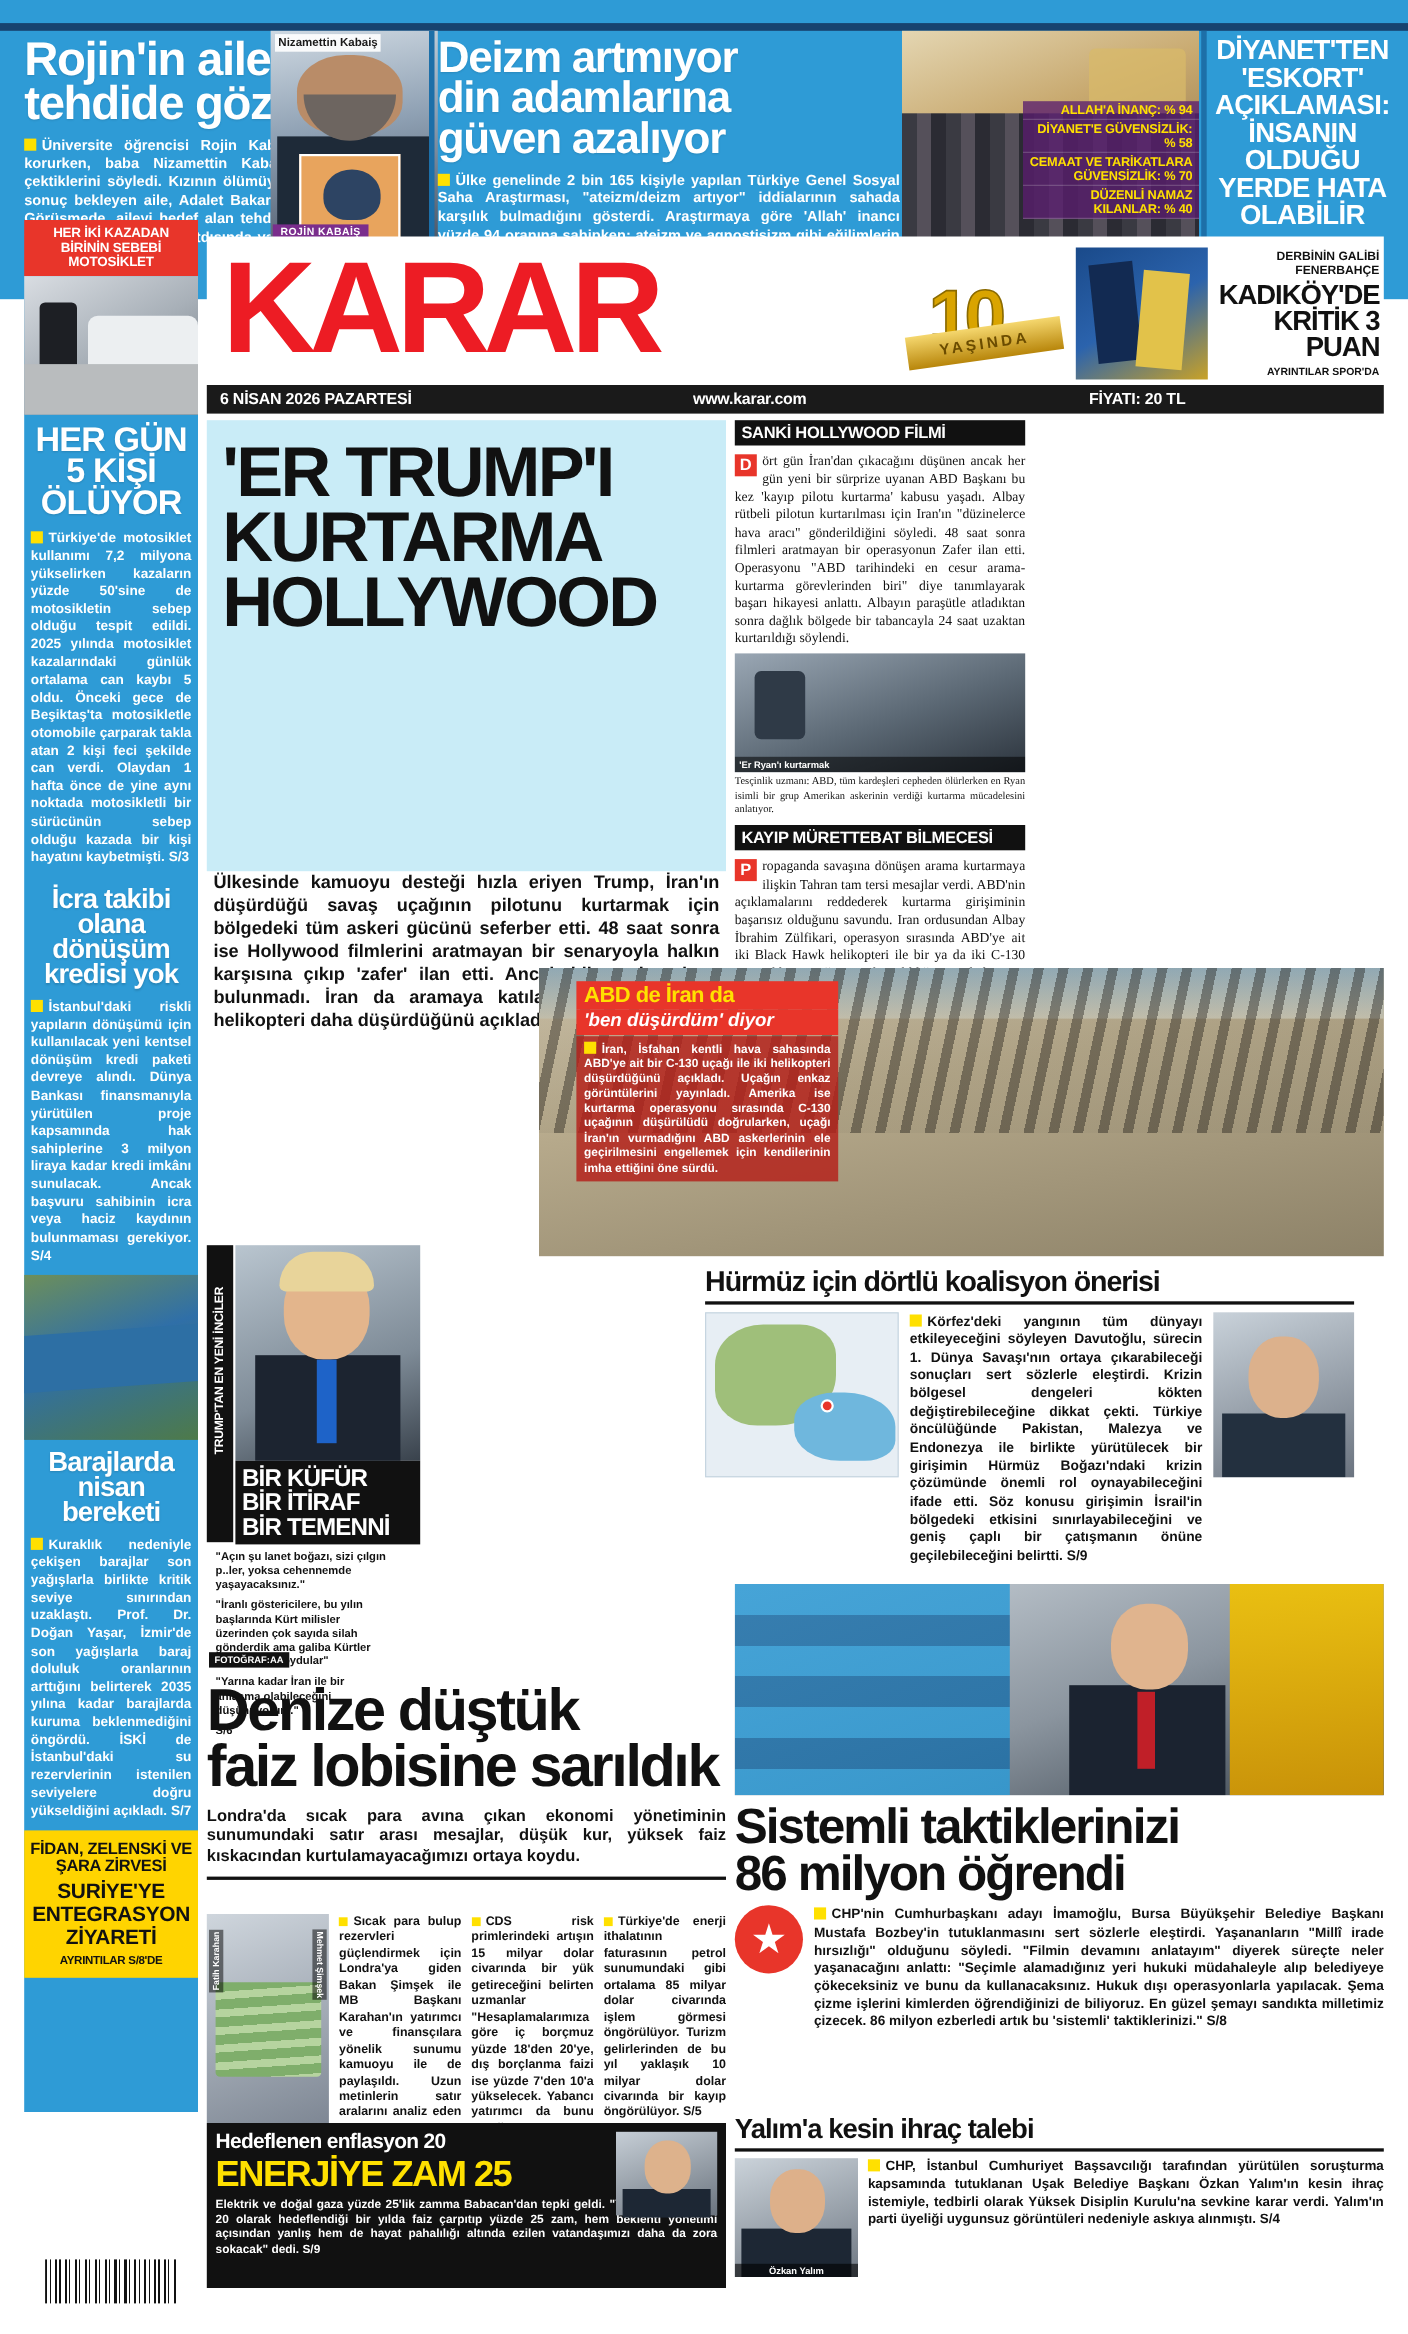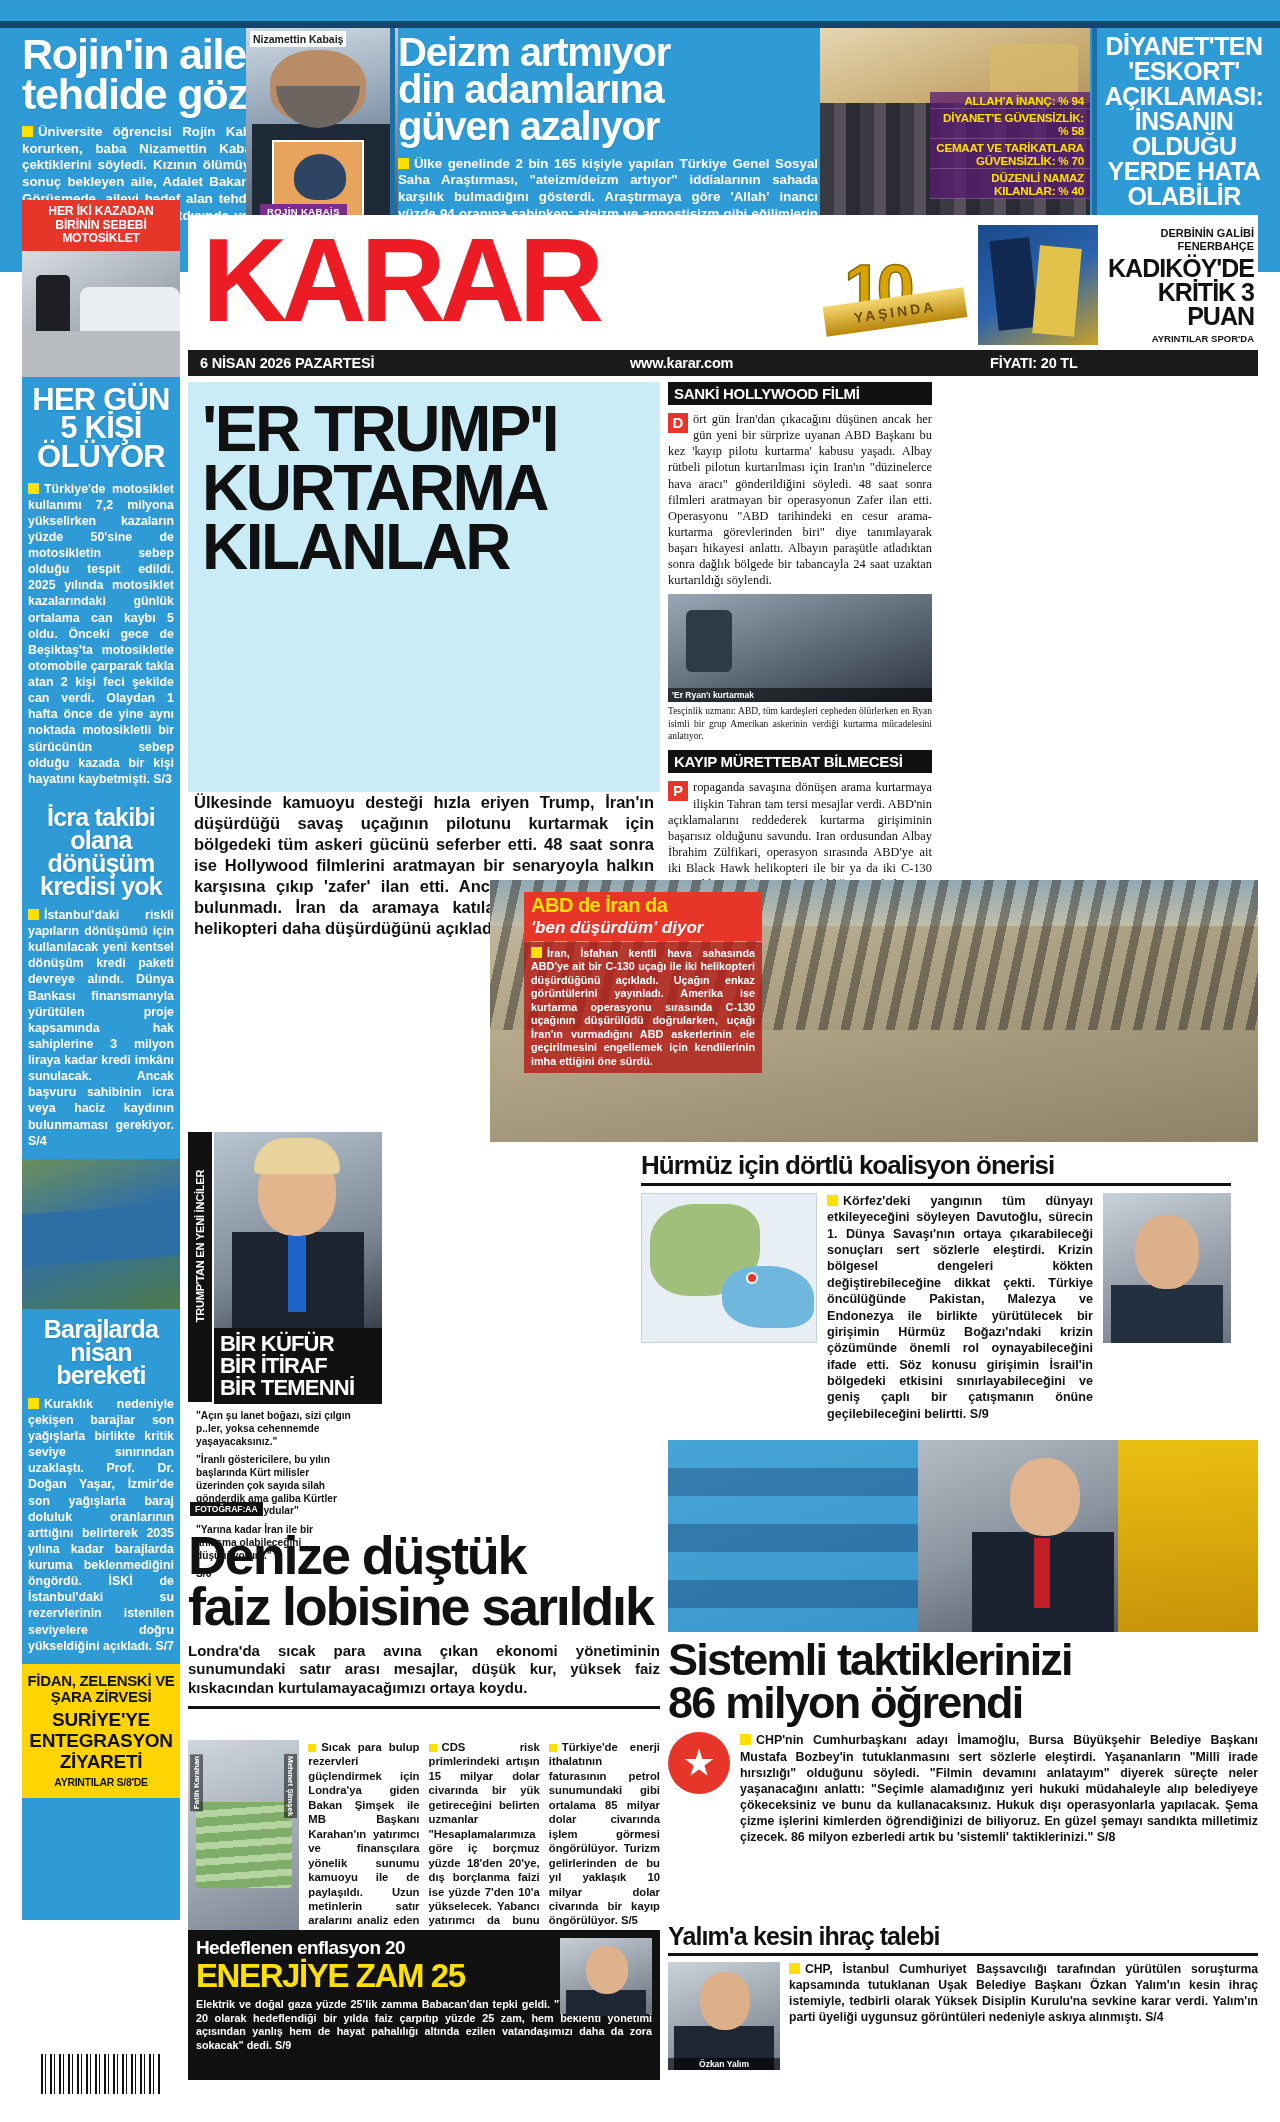--- a/index.html
+++ b/index.html
@@ -33,21 +33,21 @@
   .sq { display:inline-block; width:11px; height:11px; background:#ffe000; margin-right:5px; vertical-align:-1px; }
 
   .tb-photo1 { position:absolute; left:246px; top:28px; width:152px; height:195px;
     background:linear-gradient(170deg,#cfd9e2 0%,#8ea0b3 45%,#4a5565 100%); overflow:hidden; }
   .tb-photo1 .cap { position:absolute; left:4px; top:3px; color:#1a1a1a; font-size:10.5px; font-weight:700; line-height:1.15; background:rgba(255,255,255,.9); padding:2px 3px; }
   .tb-photo1 .face { position:absolute; left:24px; top:22px; width:96px; height:72px; border-radius:46% 46% 40% 40%; background:#b98c68; }
   .tb-photo1 .beard { position:absolute; left:30px; top:58px; width:84px; height:42px; border-radius:0 0 44px 44px; background:#6d6560; }
   .tb-photo1 .body { position:absolute; left:6px; top:96px; width:140px; height:100px; background:#1e2a38; }
   .tb-photo1 .held { position:absolute; left:26px; top:112px; width:92px; height:84px; background:#e8a45d; border:2px solid #fff; }
   .tb-photo1 .held .hs { position:absolute; left:20px; top:12px; width:52px; height:46px; border-radius:50% 50% 42% 42%; background:#2d4463; }
-  .tb-photo1 .lbl { position:absolute; left:14px; bottom:4px; background:#7a2d8c; color:#fff; font-size:9.5px; font-weight:700; padding:2px 7px; letter-spacing:.4px; }
+  .tb-photo1 .lbl { position:absolute; left:2px; bottom:4px; background:#7a2d8c; color:#fff; font-size:9.5px; font-weight:700; padding:2px 7px; letter-spacing:.4px; }
 
   .tb-photo2 { position:absolute; left:820px; top:28px; width:270px; height:195px;
     background:linear-gradient(160deg,#e4d6b2 0%,#c8a96f 40%,#7d6540 100%); overflow:hidden; }
   .tb-photo2 .crowd { position:absolute; left:0; bottom:0; width:270px; height:120px;
     background:repeating-linear-gradient(90deg,#3a3a42 0 14px,#55505a 14px 26px,#2b2b33 26px 40px); }
   .tb-photo2 .dome { position:absolute; left:170px; top:16px; width:88px; height:88px; background:#d8b96a; border-radius:6px; opacity:.75; }
 
   .statsbox { position:absolute; left:930px; top:92px; width:160px; }
   .stats-row { background:rgba(90,30,110,.78); color:#ffe000; font-size:11.6px; font-weight:900;
     padding:1.5px 6px; text-align:right; letter-spacing:-.2px; border-bottom:1px solid rgba(255,255,255,.2); }
@@ -348,21 +348,21 @@
   <div class="datebar">
     <span class="db-date">6 NİSAN 2026 PAZARTESİ</span>
     <span class="db-url">www.karar.com</span>
     <span class="db-price">FİYATI: 20 TL</span>
   </div>
 
   <div class="mainstory">
     <div class="mainhead">
       <div>'ER TRUMP'I</div>
       <div>KURTARMA</div>
-      <div>KILANLAR</div>
+      <div>HOLLYWOOD</div>
     </div>
   </div>
   <div class="mainlead">
     <b>Ülkesinde kamuoyu desteği hızla eriyen Trump, İran'ın düşürdüğü savaş uçağının pilotunu kurtarmak için bölgedeki tüm askeri gücünü seferber etti.</b>
     <span>48 saat sonra ise Hollywood filmlerini aratmayan bir senaryoyla halkın karşısına çıkıp 'zafer' ilan etti. Ancak hikaye inandırıcı bulunmadı. İran da aramaya katılan bir uçak ile iki helikopteri daha düşürdüğünü açıkladı.</span>
   </div>
 
   <div class="midright">
     <div class="blackbar">SANKİ HOLLYWOOD FİLMİ</div>
     <div class="mr-text">

